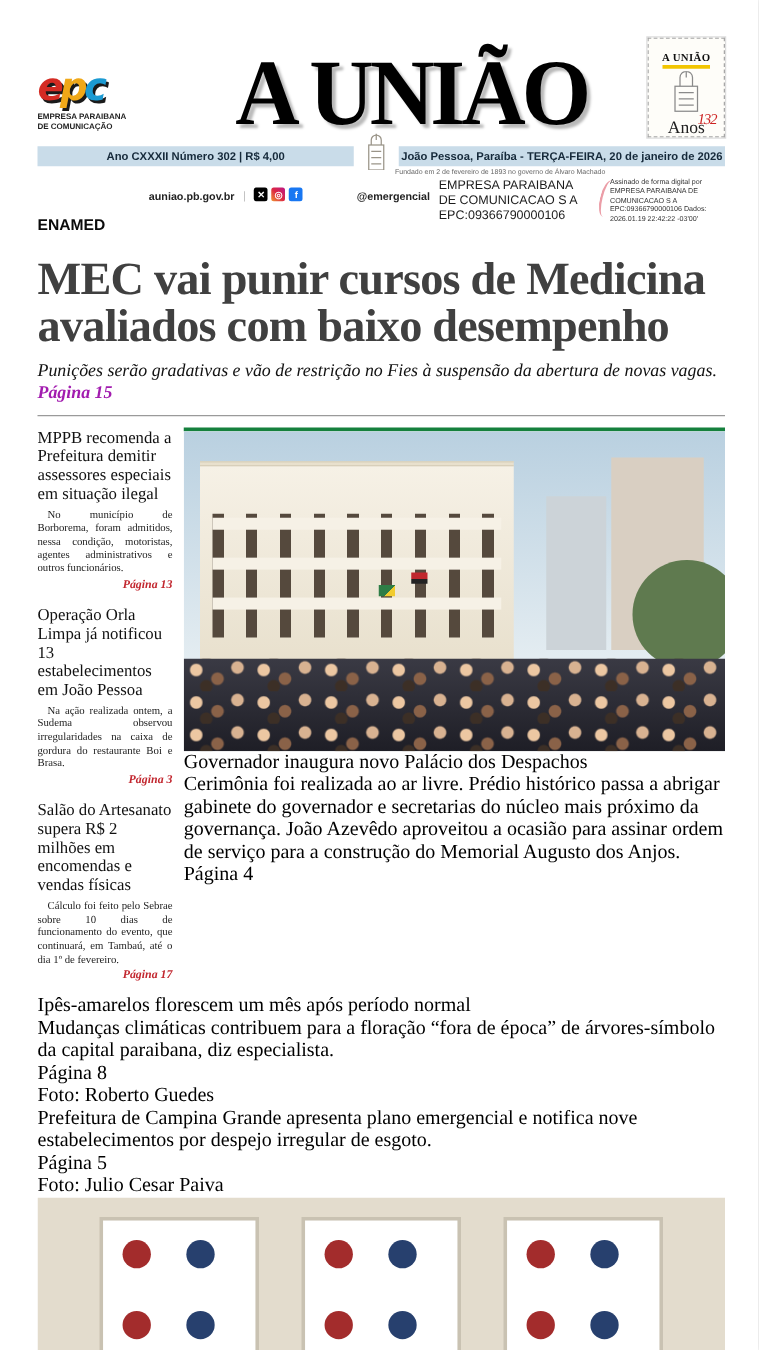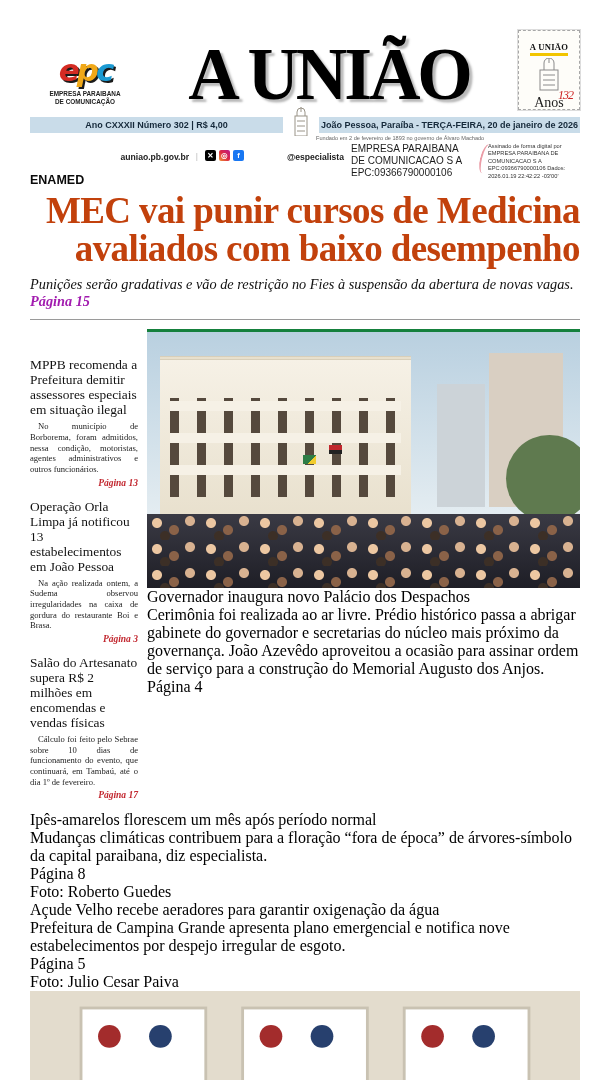--- a/index.html
+++ b/index.html
@@ -4,21 +4,21 @@
 <style>
   * { margin:0; padding:0; box-sizing:border-box; }
   html,body { background:#e8e8e8; }
   .page { width:607px; height:1080px; background:#fff; position:relative;
           font-family:"Liberation Serif", serif; overflow:hidden; margin:0 auto;
           box-shadow:0 0 4px rgba(0,0,0,.2); }
   .content { padding:20px 27px 0 30px; }
 
   
   .mh-row { display:flex; align-items:flex-end; height:90px; }
-  .epc { width:110px; text-align:center; padding-bottom:4px; }
+  .epc { width:110px; text-align:left; padding-bottom:4px; }
   .epc-letters { font-family:"DejaVu Sans", sans-serif; font-weight:bold; font-style:italic;
                  font-size:31px; letter-spacing:-3px; line-height:1;
                  text-shadow:2px 2px 0 #1a1a1a; }
   .epc-letters .l1{color:#d42b23;} .epc-letters .l2{color:#f0a818;} .epc-letters .l3{color:#1b9ad2;}
   .epc-name { font-family:"Liberation Sans", sans-serif; font-size:6.4px; color:#222;
               margin-top:4px; line-height:1.25; font-weight:bold; }
   .mh-title { flex:1; text-align:center; font-weight:bold; font-size:68px; line-height:.95;
               letter-spacing:-3px; color:#000; transform:scale(1.05,1.1); transform-origin:50% 100%;
               text-shadow:3px 3px 2px rgba(0,0,0,.28); white-space:nowrap; }
   .stamp { width:62px; height:80px; background:#fefdf9; border:1px dashed #a7a7a7;
@@ -56,28 +56,28 @@
               line-height:1.2; color:#1c1c1c; }
   .sig-details { width:100px; font-family:"Liberation Sans",sans-serif; font-size:5.7px;
                  line-height:1.3; color:#333; position:relative; padding-left:8px; }
   .sig-details::before { content:""; position:absolute; left:0; top:1px; width:10px; height:30px;
                  border-left:2px solid rgba(215,60,80,.5); border-radius:60%; transform:rotate(14deg); }
 
   
   .kicker { font-family:"Liberation Sans",sans-serif; font-weight:bold; font-size:12.5px;
             color:#0a0a0a; margin-top:-14px; }
   .headline { font-weight:bold; font-size:37px; line-height:1.02; letter-spacing:-.6px;
-              color:#c2410c; margin-top:5px;text-align:right; }
+              color:#404040; margin-top:18px; }
   .deck-row { margin-top:9px; font-style:italic; font-size:14.3px; color:#111; }
   .pageref { color:#a21caf; font-style:italic; font-weight:bold; }
   .toprule { border-top:1px solid #9a9a9a; margin-top:9px; }
 
   
   .main { display:flex; margin-top:9px; }
-  .leftcol { width:108px; margin-right:9px;margin-top:28px; }
+  .leftcol { width:108px; margin-right:9px; }
   .story { margin-bottom:11px; }
   .story-title { font-size:13.4px; line-height:1.12; color:#111; }
   .story-text { font-size:8.6px; line-height:1.24; text-align:justify; text-indent:8px;
                 color:#222; margin-top:4px; }
   .story-page, .rstory-page { display:block; text-align:right; font-style:italic; font-weight:bold;
                 font-size:9.5px; color:#c2272f; margin-top:3px; }
   .photo-col { flex:1; border-top:3px solid #15803d; }
   .main-photo { height:256px; position:relative; overflow:hidden; }
   .mp-sky { position:absolute; inset:0; background:linear-gradient(#b9d0e0,#e3ecf1 70%); }
   .mp-bld2 { position:absolute; right:4%; top:8%; width:17%; height:60%; background:#d9cfc2; }
@@ -211,21 +211,21 @@
     <div class="founded">Fundado em 2 de fevereiro de 1893 no governo de Álvaro Machado</div>
 
     <div class="social-row">
       <span class="web">auniao.pb.gov.br</span>
       <span class="sep">|</span>
       <span class="icons">
         <span class="sicon x-bg">✕</span>
         <span class="sicon ig-bg">◎</span>
         <span class="sicon fb-bg">f</span>
       </span>
-      <span class="handle">@especialista</span>
+      <span class="handle">@emergencial</span>
       <span class="sig-name">EMPRESA PARAIBANA DE COMUNICACAO S A EPC:09366790000106</span>
       <span class="sig-details">Assinado de forma digital por EMPRESA PARAIBANA DE COMUNICACAO S A EPC:09366790000106 Dados: 2026.01.19 22:42:22 -03'00'</span>
     </div>
 
     <div class="kicker">ENAMED</div>
     <h1 class="headline">MEC vai punir cursos de Medicina avaliados com baixo desempenho</h1>
     <div class="deck-row">
       <span>Punições serão gradativas e vão de restrição no Fies à suspensão da abertura de novas vagas.</span>
       <span class="pageref">Página 15</span>
     </div>
@@ -276,21 +276,20 @@
     <div class="midrow">
       <div class="feature f1">
         <div class="feature-title">Ipês-amarelos florescem um mês após período normal</div>
         <div class="feature-deck">Mudanças climáticas contribuem para a floração “fora de época” de árvores-símbolo da capital paraibana, diz especialista.</div>
         <div class="feature-page">Página 8</div>
         <div class="fcredit">Foto: Roberto Guedes</div>
         <div class="feature-photo ipe"></div>
       </div>
 
       <div class="feature f2">
-        <div class="feature-title">Açude Velho recebe aeradores para garantir oxigenação da água</div>
         <div class="feature-deck">Prefeitura de Campina Grande apresenta plano emergencial e notifica nove estabelecimentos por despejo irregular de esgoto.</div>
         <div class="feature-page">Página 5</div>
         <div class="fcredit">Foto: Julio Cesar Paiva</div>
         <div class="feature-photo">
           <svg width="100%" height="100%" viewBox="0 0 194 148" preserveAspectRatio="none">
             <rect x="0" y="0" width="194" height="70" fill="#e3dccd"></rect>
             <g fill="#fff" stroke="#c9c2b2" stroke-width="1">
               <rect x="18" y="6" width="44" height="58"></rect>
                 <rect x="75" y="6" width="44" height="58"></rect>
                 <rect x="132" y="6" width="44" height="58"></rect>

